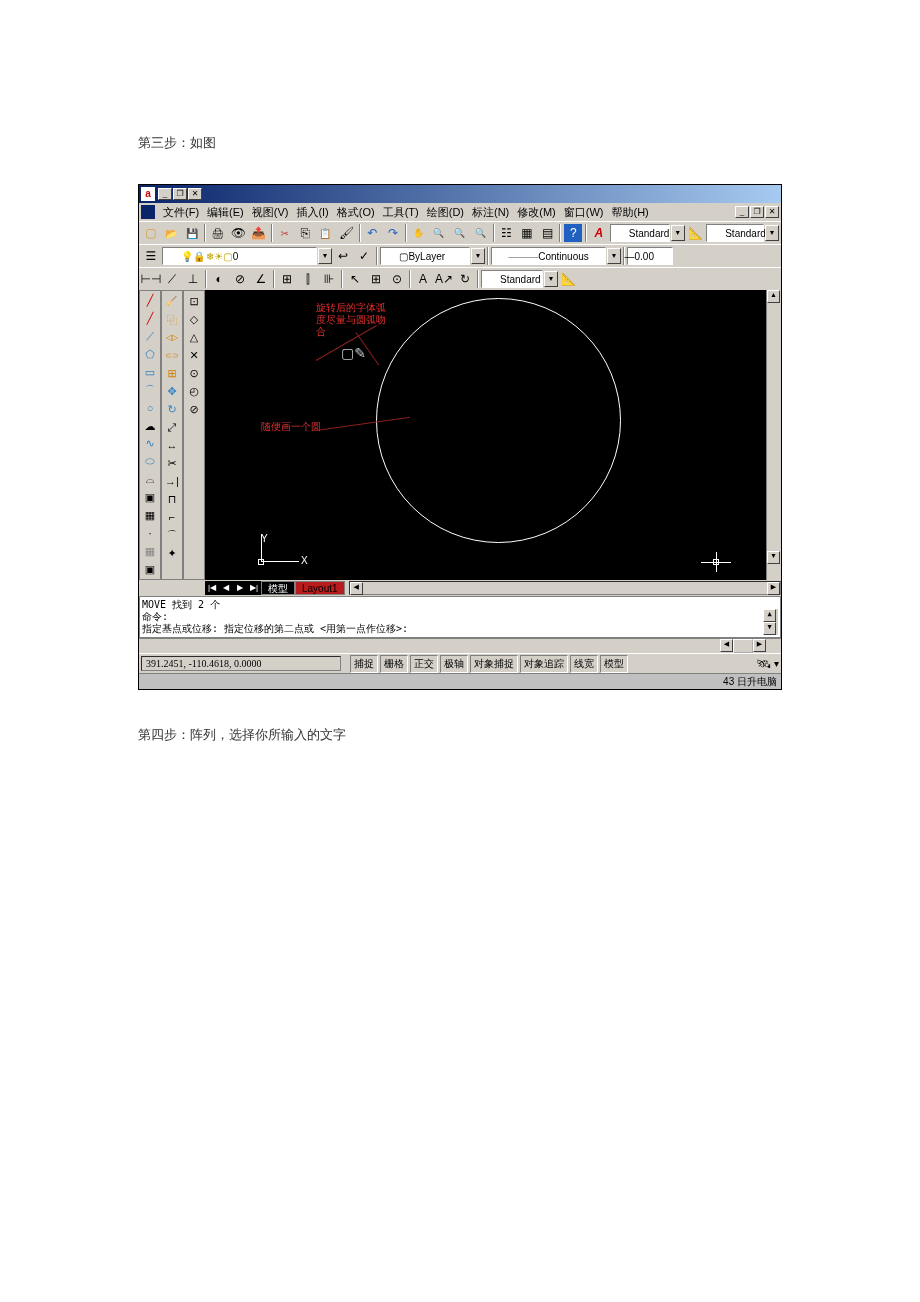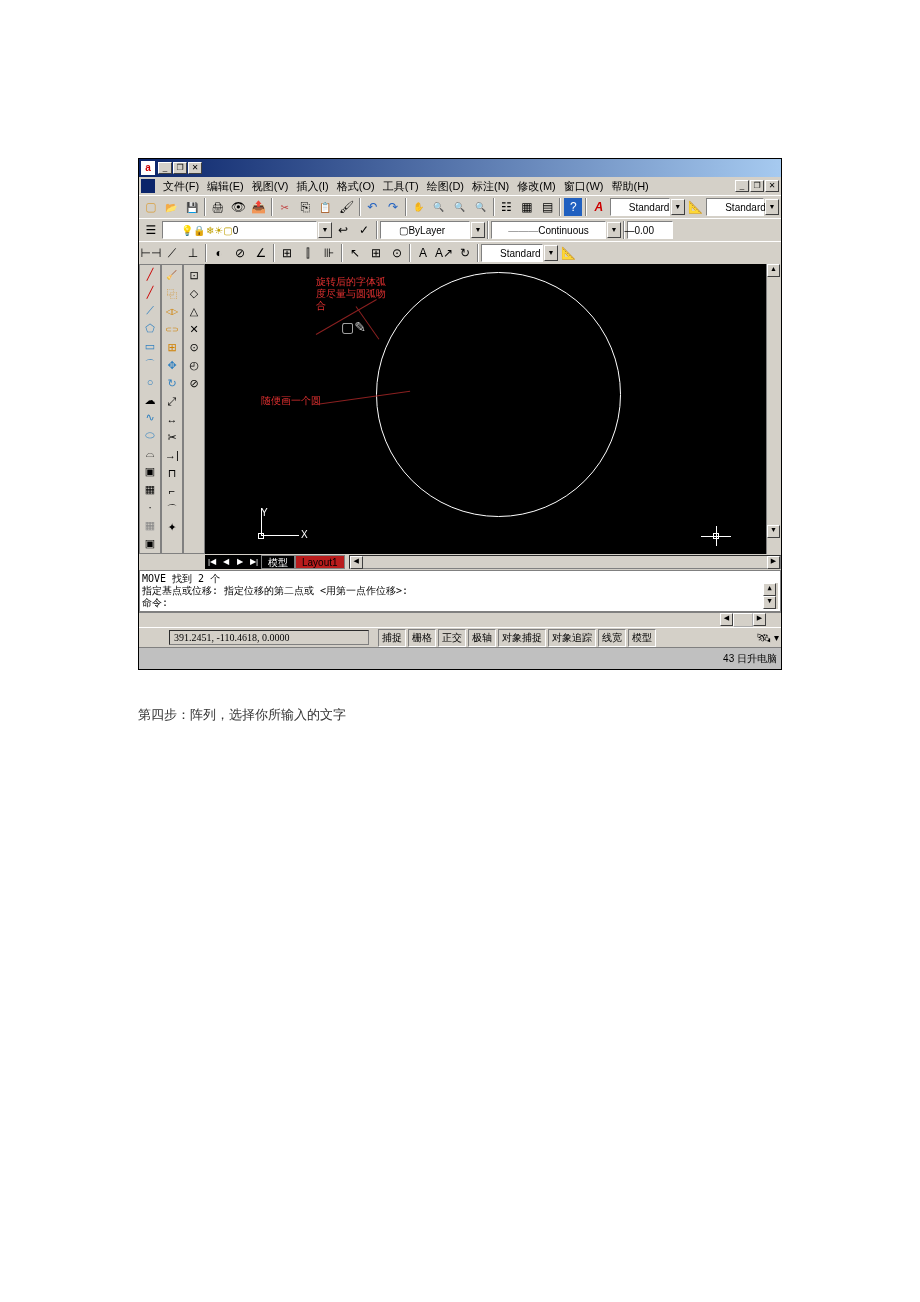--- a/index.html
+++ b/index.html
@@ -279,40 +279,39 @@
   font-size: 10px;
   color: #000;
   border-top: 1px solid #fff;
 }
 .coord-box {
   border: 1px inset #808080;
   padding: 1px 4px;
   width: 200px;
   background: #d4d0c8;
   font-family: Tahoma;
-  margin-left: 28px;
 }
 .status-toggle {
   border: 1px solid #fff;
   border-left-color: #808080;
   border-top-color: #808080;
   padding: 1px 3px;
   margin: 0 1px;
   background: #d4d0c8;
 }
 .tray {
   margin-left: auto;
   display: flex;
   align-items: center;
   gap: 2px;
 }
 .taskbar-clock {
   background: #c0c0c0;
   border-top: 1px solid #808080;
-  height: 22px;
+  height: 16px;
   display: flex;
   justify-content: flex-end;
   align-items: center;
   padding: 0 4px;
   font-size: 10px;
 }
 
 .i-new::before{content:"▢";color:#d8a040;}
 .i-open::before{content:"📂";font-size:10px;}
 .i-save::before{content:"💾";font-size:10px;}
@@ -341,20 +340,21 @@
 .i-move::before{content:"✥";color:#3080c0;}
 .i-rotate::before{content:"↻";color:#3080c0;}
 .i-pan::before{content:"✋";font-size:9px;}
 .i-zoom::before{content:"🔍";font-size:9px;}
 </style>
 </head>
 <body>
 
 <div class="doc-wrap">
 
+  <div class="page-text">第三步：如图</div>
 
   <div class="app-window">
 
     <div class="titlebar">
       <div class="icon">a</div>
       <div class="win-btns">
         <div class="win-btn">_</div>
         <div class="win-btn">❐</div>
         <div class="win-btn">✕</div>
       </div>
@@ -565,22 +565,22 @@
       <div class="tab">Layout1</div>
       <div class="hscroll-track">
         <div class="sb-btn">◀</div>
         <div class="sb-btn">▶</div>
       </div>
     </div>
 
     <div class="cmd-area">
       <div class="cmd-text">
         <div>MOVE 找到 2 个</div>
+        <div>命令:</div>
         <div>指定基点或位移:  指定位移的第二点或 &lt;用第一点作位移&gt;:</div>
-        <div>命令:</div>
       </div>
       <div class="cmd-vscroll">
         <div class="sb-btn">▲</div>
         <div class="sb-btn">▼</div>
       </div>
     </div>
     <div class="cmd-hscroll">
       <div class="sb-btn">◀</div>
       <div style="width:20px;border:1px outset #fff;background:#d4d0c8"></div>
       <div class="sb-btn">▶</div>

